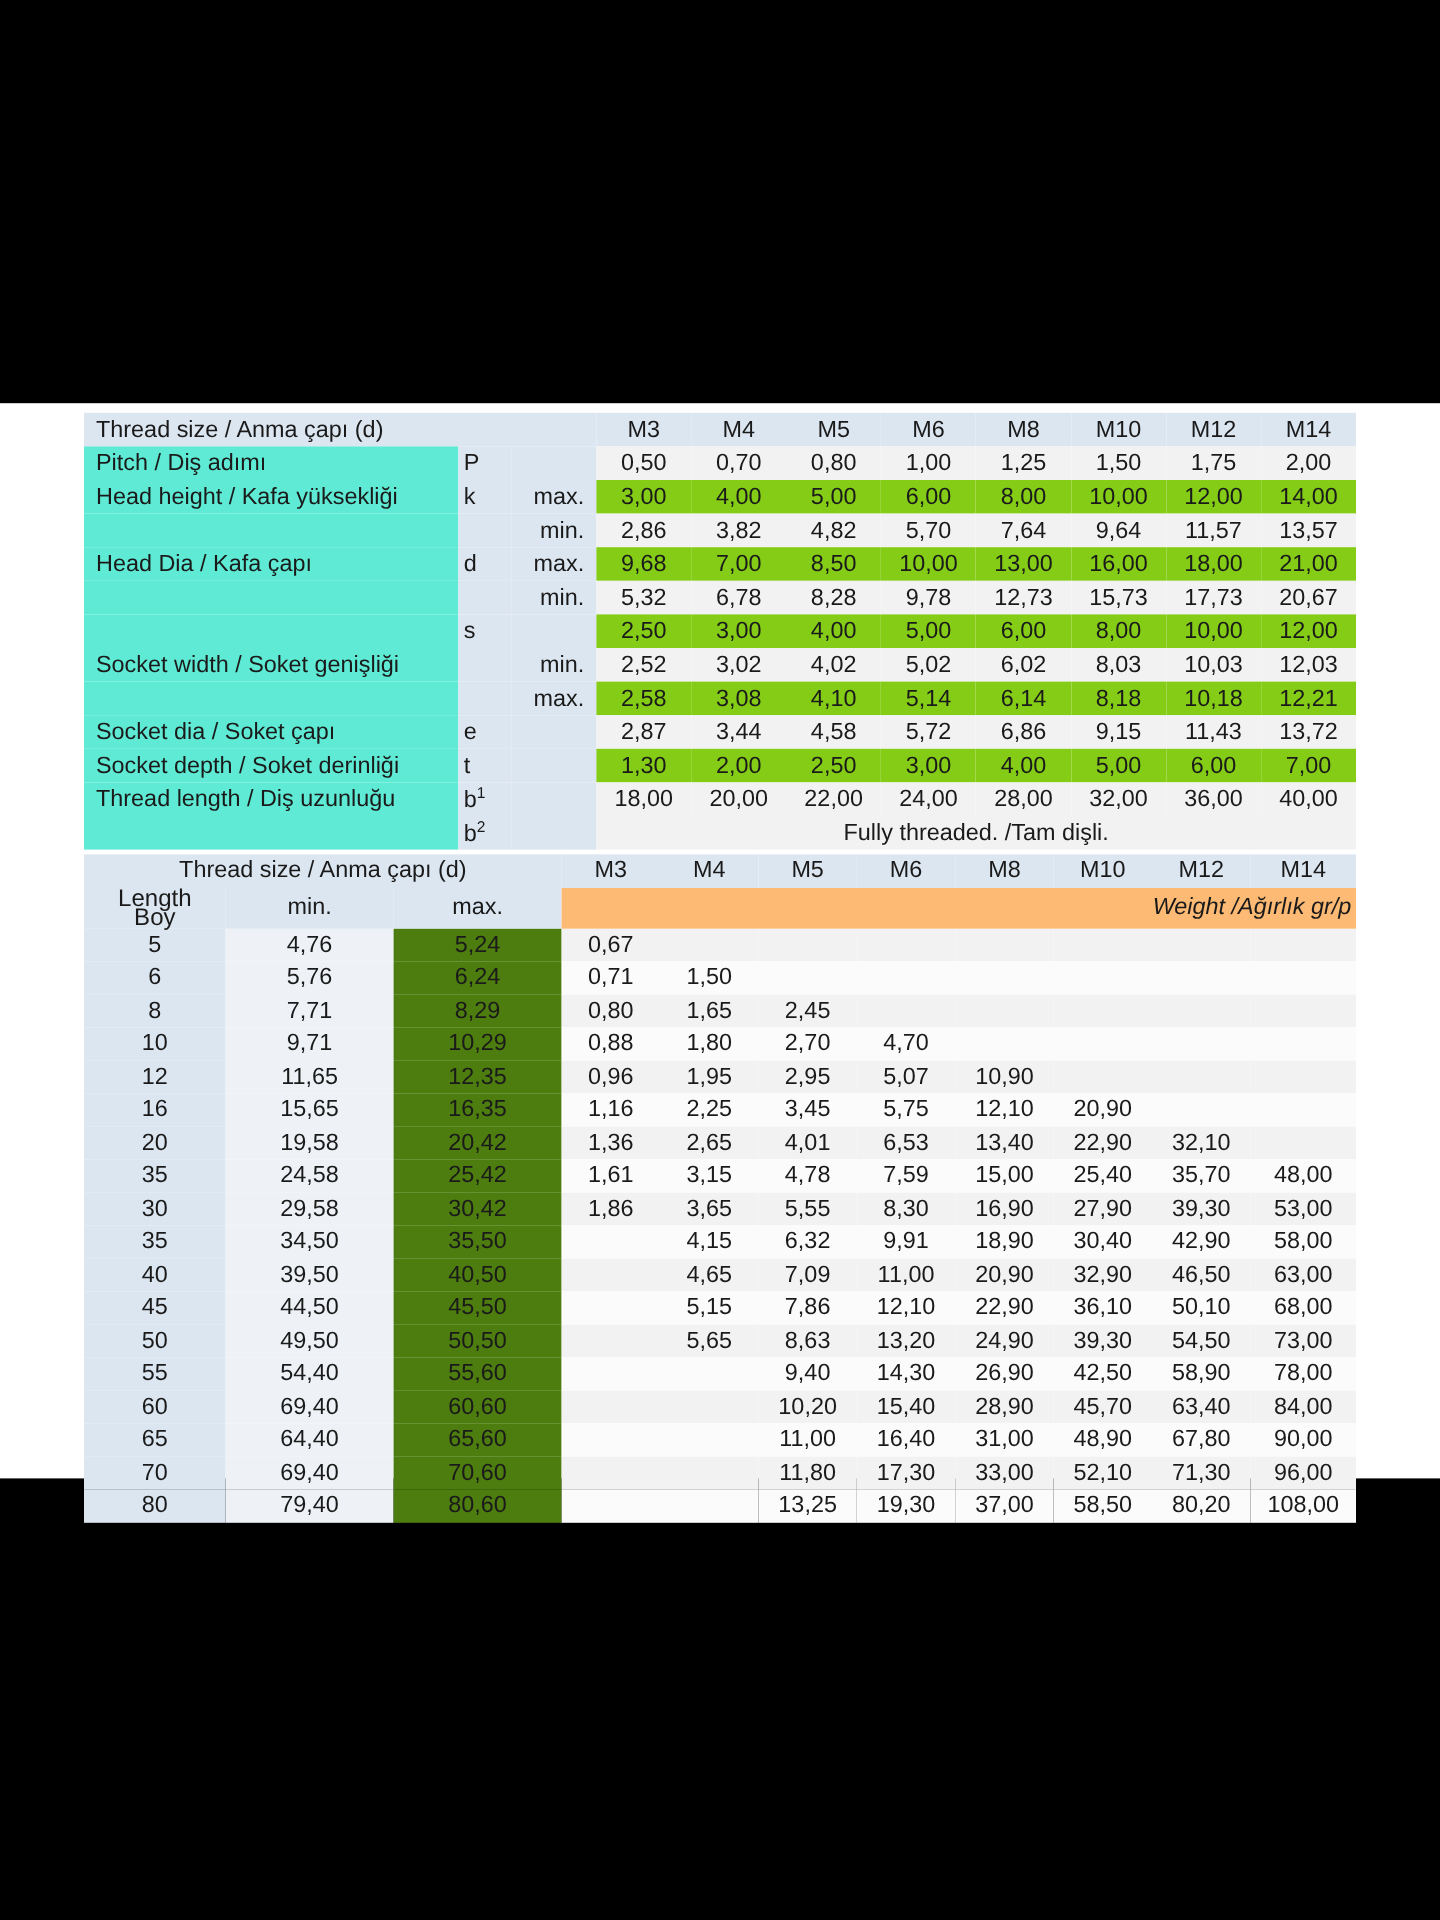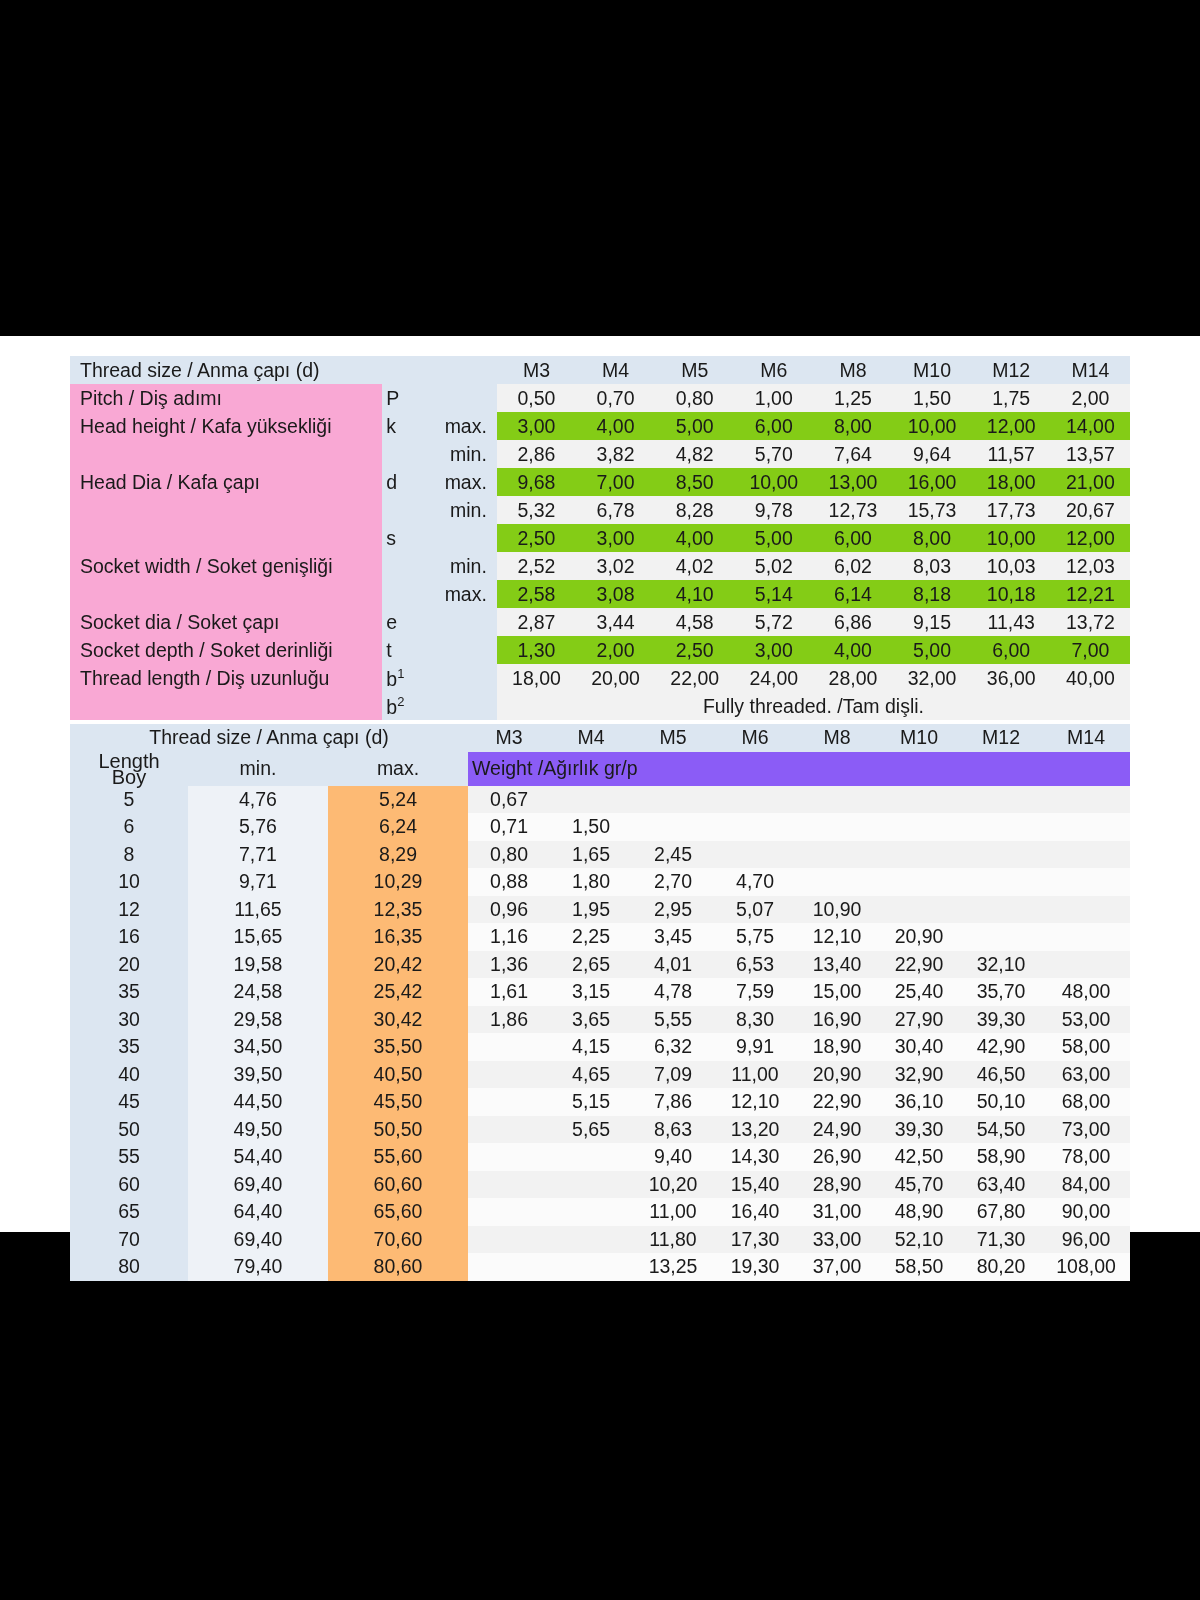--- a/index.html
+++ b/index.html
@@ -12,49 +12,49 @@
   .page{
     position:absolute;
     left:0;top:336px;
     width:1200px;height:896px;
     background:#ffffff;
   }
   .inner{
     position:relative;
     width:1060px;
     margin:0 auto;
-    padding-top:20px;
+    padding-top:8px;
   }
   table{border-collapse:collapse;table-layout:fixed;}
 
   
   .t1{width:1060px;font-size:19.5px;color:#1a1a1a;}
   .t1 td{padding:1px 6px;height:26px;vertical-align:middle;}
-  .t1 .lbl{background:#f9a8d4;text-align:left;padding-left:10px;}
+  .t1 .lbl{background:#5eead4;text-align:left;padding-left:10px;}
   .t1 .sym{background:#dce6f1;text-align:left;width:42px;padding-left:4px;}
   .t1 .mm{background:#dce6f1;text-align:right;width:68px;padding-right:10px;}
   .t1 .num{background:#f2f2f2;text-align:center;width:76px;}
   .t1 .num.alt{background:#84cc16;}
   .t1 .hdr{background:#dce6f1;text-align:center;font-weight:400;}
   .t1 .hdrlbl{background:#dce6f1;text-align:left;padding-left:10px;}
   .t1 .full{background:#f2f2f2;text-align:center;margin-left:46px;}
   .sep{height:4px;}
 
   
   .t2{width:1060px;font-size:19.5px;color:#1a1a1a;margin-top:0;}
   .t2 td{padding:1px 4px;height:25.5px;vertical-align:middle;text-align:center;}
   .t2 .h{background:#dce6f1;}
   .t2 .len{background:#dce6f1;width:118px;}
   .t2 .mn{background:#eef2f7;width:140px;text-align:center;}
-  .t2 .mx{background:#fdba74;width:140px;}
+  .t2 .mx{background:#4d7c0f;width:140px;}
   .t2 .w{background:#f2f2f2;width:76px;}
   .t2 .w.alt{background:#fbfbfb;}
   .t2 .title{background:#dce6f1;text-align:center;}
   .t2 .lenh{background:#dce6f1;font-size:20px;line-height:16px;}
-  .t2 .weighth{background:#8b5cf6;text-align:left;}
+  .t2 .weighth{background:#fdba74;text-align:right;font-style:italic;}
   .sub{font-size:13px;vertical-align:super;}
 </style>
 </head>
 <body>
 
 <div class="page">
   <div class="inner">
 
     <table class="t1">
       <colgroup>

